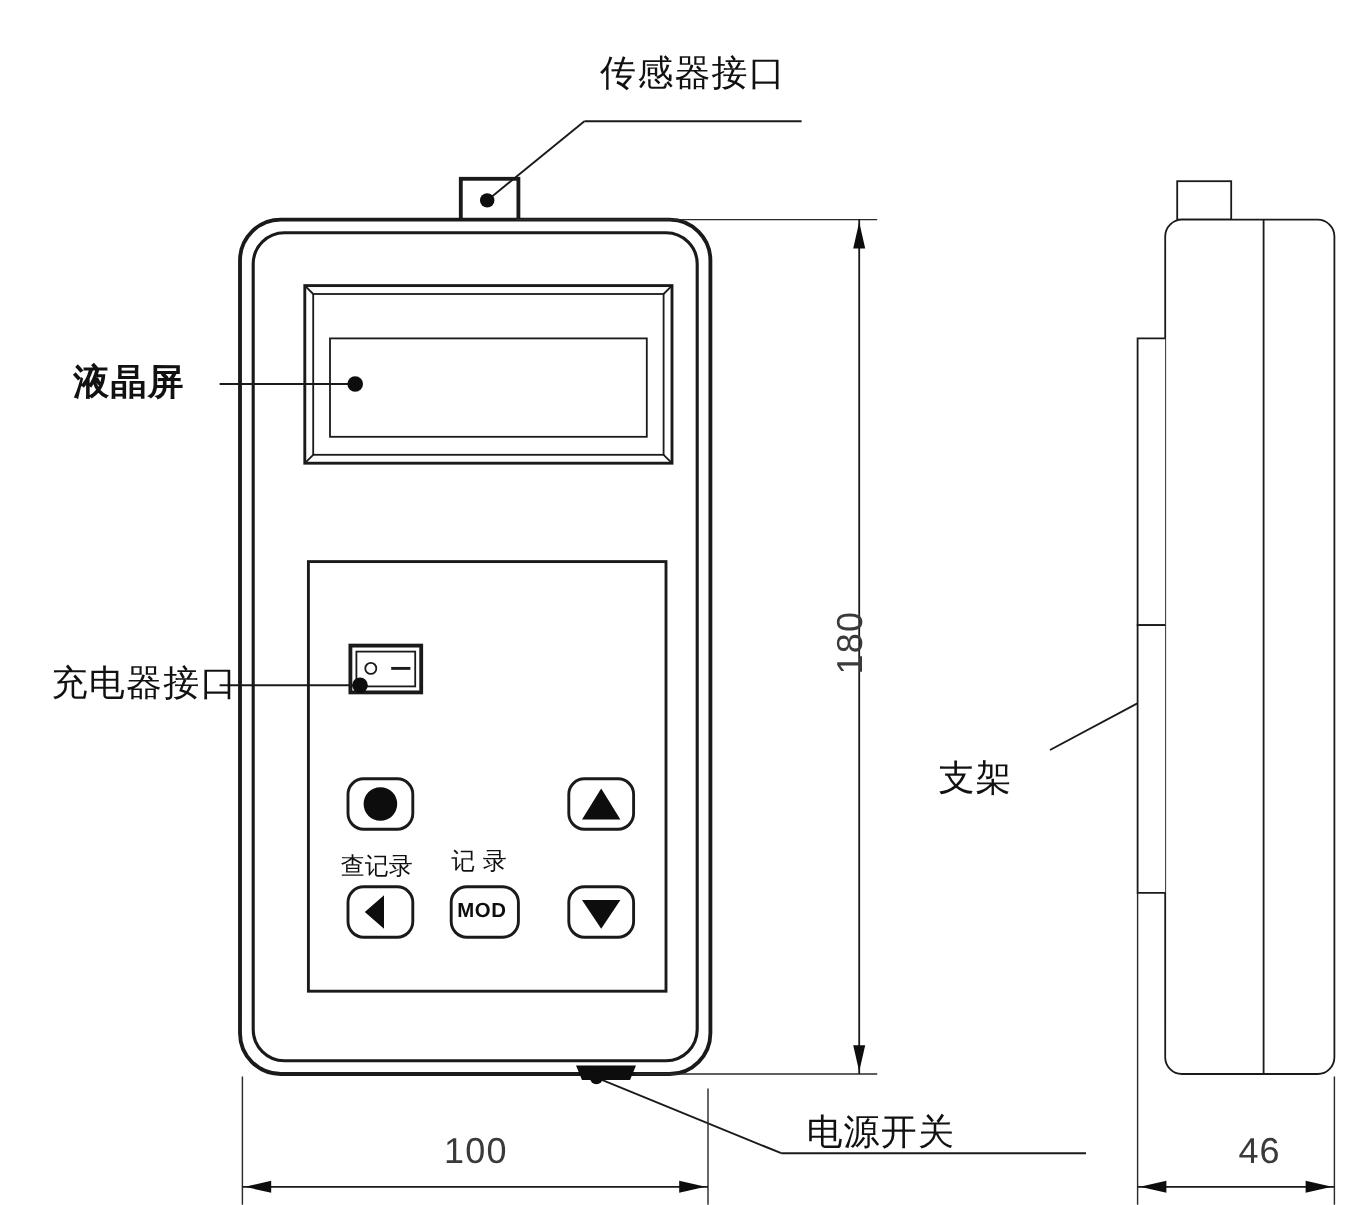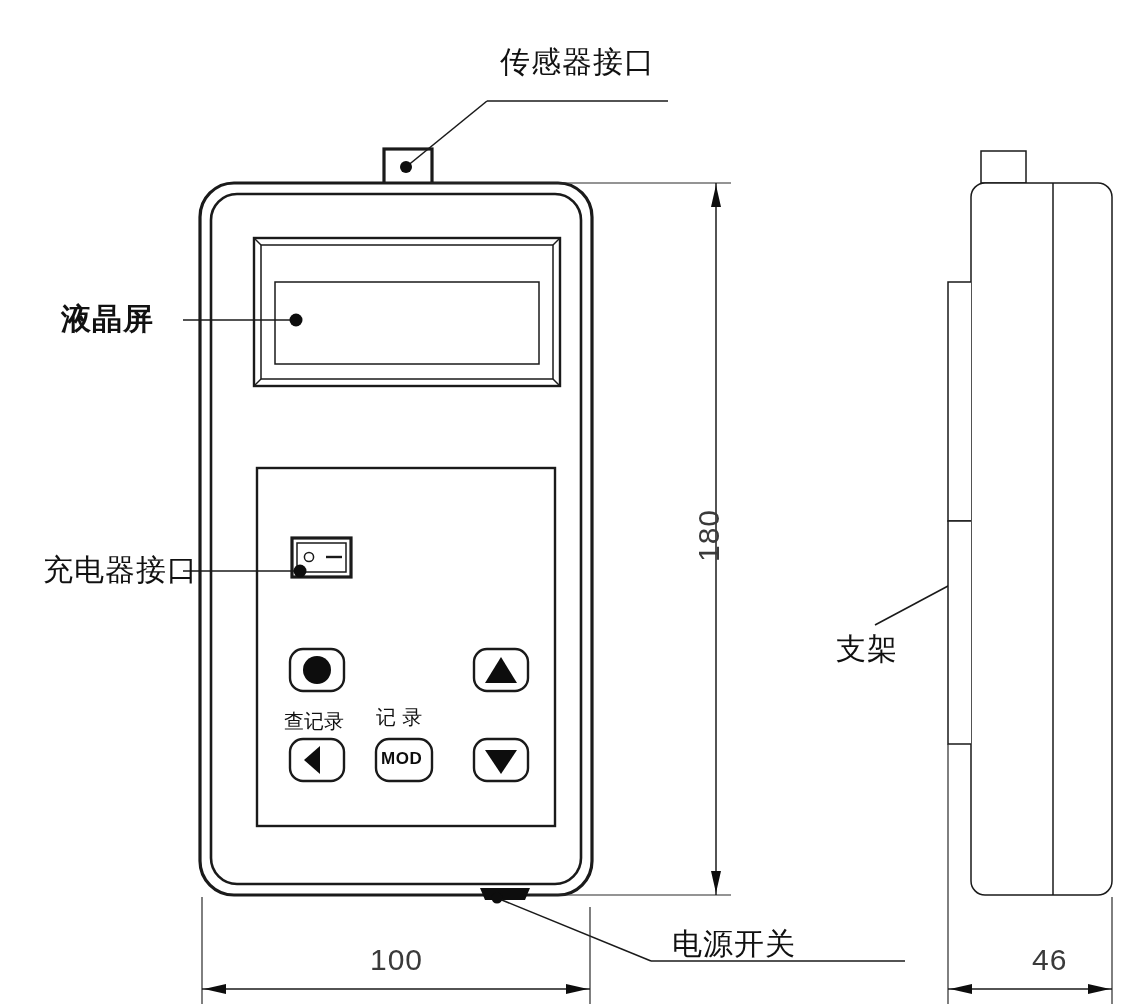--- a/index.html
+++ b/index.html
@@ -190,21 +190,21 @@
   </svg>
 
   <div class="label" style="left:500px; top:30px;">传感器接口</div>
 
   <div class="label" style="left:61px; top:287px;font-weight:bold;">液晶屏</div>
 
   <div class="label" style="left:43px; top:538px;">充电器接口</div>
 
   <div class="label" style="left:672px; top:912px;">电源开关</div>
 
-  <div class="label" style="left:836px; top:617px;">支架</div>
+  <div class="label" style="left:782px; top:617px;">支架</div>
 
   <div class="keycap-label" style="left:284px; top:694px;">查记录</div>
 
   <div class="keycap-label" style="left:376px; top:690px;">记 录</div>
 
   <div class="modtext" style="left:381px; top:733px;">MOD</div>
 
   <div class="dimtext vert" style="left:694px; top:545px;">180</div>
 
   <div class="dimtext" style="left:370px; top:928px;">100</div>

